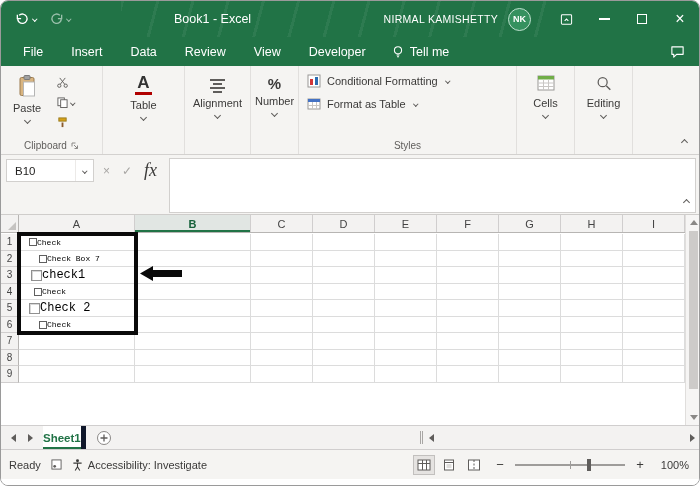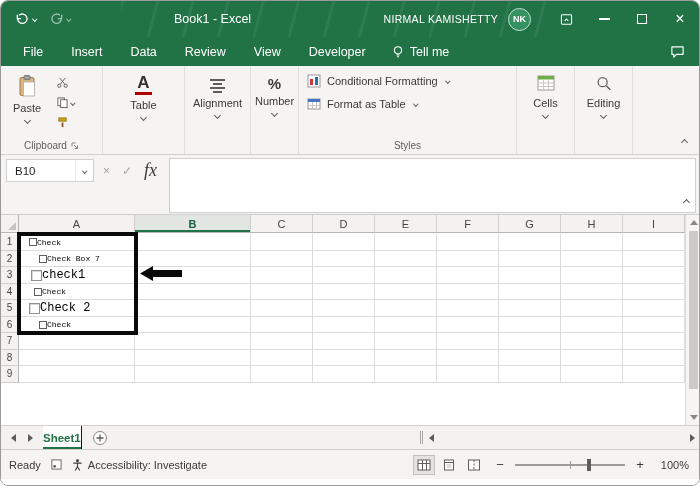--- a/index.html
+++ b/index.html
@@ -116,21 +116,21 @@
   .tri.r { border-top:4px solid transparent; border-bottom:4px solid transparent; border-left:5.5px solid #5f5d5b; }
   .tri.u { border-left:4px solid transparent; border-right:4px solid transparent; border-bottom:5.5px solid #8a8886; }
   .tri.d { border-left:4px solid transparent; border-right:4px solid transparent; border-top:5.5px solid #8a8886; }
 
   
   .sheetbar { position:absolute; left:0; top:424px; right:0; height:24px; background:#f3f2f1;
               border-top:1px solid #d0cece; display:flex; align-items:stretch; }
   .sheetnav { display:flex; align-items:center; gap:12px; padding:0 10px; }
   .sheettabs { display:flex; align-items:stretch; }
   .sheettab { display:flex; align-items:center; padding:0 0; background:#fff; color:#217346;
-              font-weight:700; font-size:11.5px; box-shadow:inset 0 -2px 0 #217346; border-right:1px solid #0f172a; }
+              font-weight:700; font-size:11.5px; box-shadow:inset 0 -2px 0 #217346; border-right:5px solid #0f172a; }
   .addsheet { display:flex; align-items:center; margin-left:10px; }
   .hscroll { position:absolute; right:4px; top:0; height:100%; display:flex; align-items:center; gap:6px; }
   .splitter { width:3px; height:13px; border-left:1px solid #a8a6a4; border-right:1px solid #a8a6a4; }
   .htrack { width:244px; height:100%; }
 
   
   .statusbar { position:absolute; left:0; top:448px; right:0; height:30px; background:#f5f4f2;
                border-top:1px solid #d0cece; display:flex; align-items:center; font-size:11px; color:#3b3a39; }
   .sb-left { display:flex; align-items:center; gap:10px; padding-left:8px; }
   .sb-acc { display:flex; align-items:center; gap:5px; }

